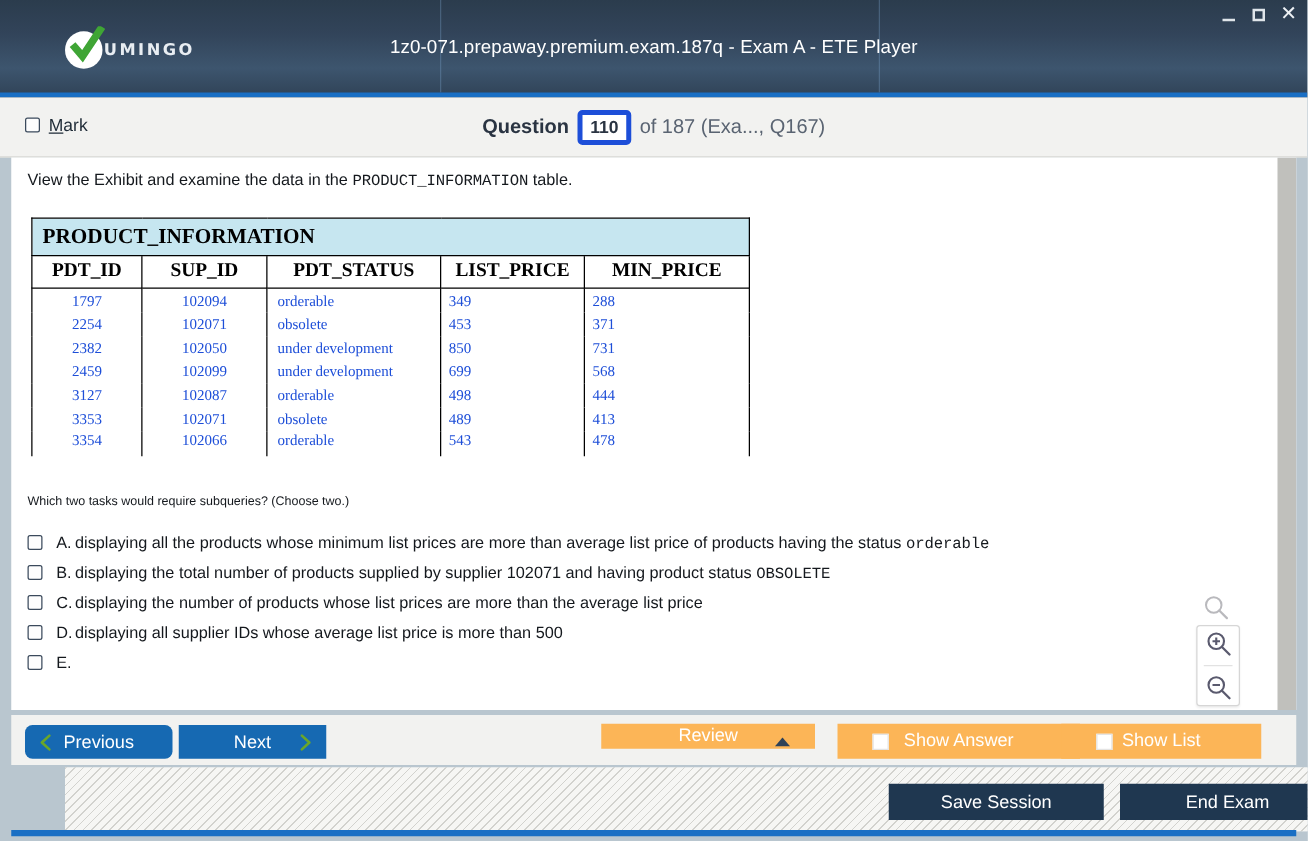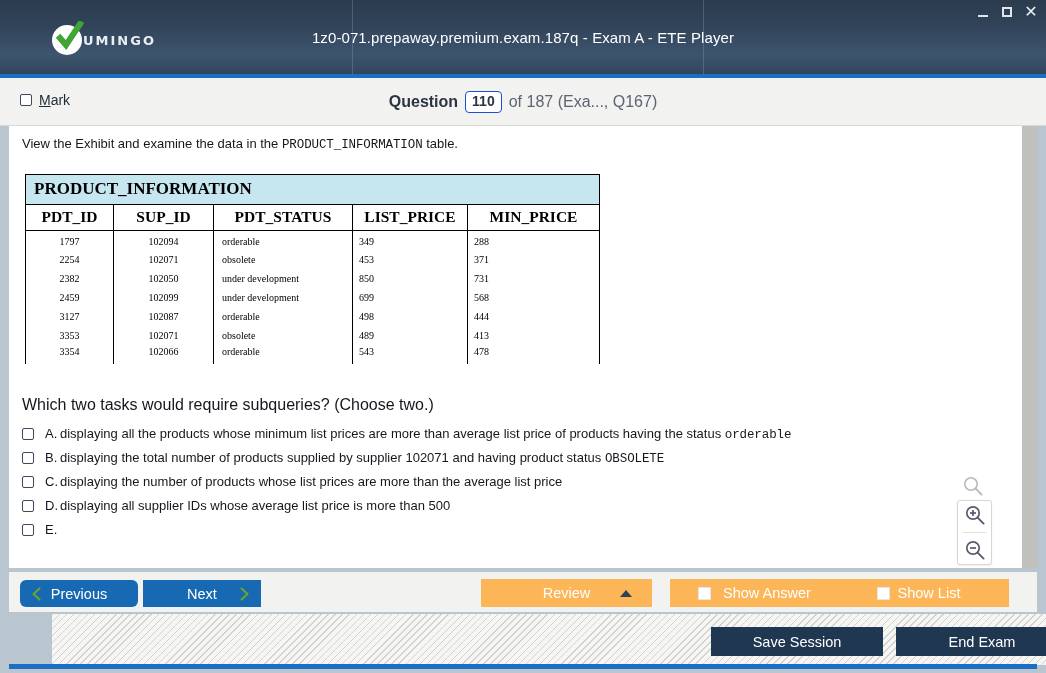--- a/index.html
+++ b/index.html
@@ -80,21 +80,21 @@
   }
   .mark-label { font-size: 14px; color: #1e2a36; }
   .mark-label u { text-decoration: underline; }
   .qinfo {
     position: absolute; left: 0; top: 0; width: 1046px; height: 48px;
     display: flex; align-items: center; justify-content: center; gap: 7px;
     pointer-events: none;
   }
   .qinfo .qlabel { font-size: 16px; font-weight: bold; color: #2a3442; }
   .qnum-box {
-    border: 1px solid #1d4ed8; border-radius: 4px;
+    border: 4px solid #1d4ed8; border-radius: 4px;
     padding: 1px 6px 2px; font-size: 14px; font-weight: bold; color: #2a3442;
     background: #ffffff; line-height: 1.2;
   }
   .qinfo .qof { font-size: 16px; color: #5a6472; }
 
   
   .content {
     position: absolute; left: 9px; top: 126px; width: 1028px; height: 442px;
     background: #ffffff; overflow: hidden;
   }
@@ -120,36 +120,36 @@
   .exhibit td, .exhibit th { border: 1px solid #000000; padding: 0; }
   .exhibit .tbl-title {
     background: #c6e6f0; font-weight: bold; font-size: 17px;
     padding: 4px 8px 5px; text-align: left; color: #000;
   }
   .exhibit thead th.colh {
     font-weight: bold; font-size: 15.5px; padding: 3px 8px 4px;
     text-align: center; color: #000; background: #ffffff;
   }
   .exhibit td.cell {
-    font-size: 10px; padding: 0 8px; height: 19px; color: #000000;
+    font-size: 12px; padding: 0 8px; height: 19px; color: #1d4ed8;
     border-top: none; border-bottom: none;
   }
   .exhibit tr.firstdata td.cell { padding-top: 3px; }
   .exhibit tr.lastdata td.cell { padding-bottom: 5px; }
   .c-pdtid   { width: 88px;  text-align: center; }
   .c-supid   { width: 100px; text-align: center; }
   .c-status  { width: 139px; text-align: left; }
   .c-list    { width: 115px; text-align: left; }
   .c-min     { width: 132px; text-align: left; }
   .exhibit td.cell.c-list, .exhibit td.cell.c-min { padding-left: 6px; }
 
   
   .qtext {
     position: absolute; left: 13px; top: 270px;
-    font-size: 16px; color: #14181d;
+    font-size: 10px; color: #14181d;
   }
   .options { position: absolute; left: 13px; top: 296px; width: 960px; }
   .opt {
     display: flex; align-items: flex-start; gap: 0;
     height: 24px; line-height: 24px;
   }
   .opt .cb { margin-top: 6px; width: 12px; height: 12px; }
   .opt .letter {
     width: 26px; text-align: left; padding-left: 11px;
     font-size: 13px; color: #14181d;
@@ -184,21 +184,21 @@
   }
   .btn-blue { background: #1669b2; }
   .btn-prev { left: 11px; top: 8px; width: 118px; height: 27px; border-radius: 6px; }
   .btn-next { left: 134px; top: 8px; width: 118px; height: 27px; }
   .btn-prev .lbl, .btn-next .lbl { font-size: 14.5px; }
   .chev { position: absolute; width: 16px; height: 16px; }
   .btn-prev .chev { left: 9px; top: 6px; }
   .btn-next .chev { right: 9px; top: 6px; }
 
   .btn-orange { background: #fcb557; }
-  .btn-review { left: 472px; top: 7px; width: 171px; height: 28px; }
+  .btn-review { left: 472px; top: 7px; width: 171px; height: 20px; }
   .btn-answer { left: 661px; top: 7px; width: 194px; height: 28px; }
   .btn-list   { left: 840px; top: 7px; width: 160px; height: 28px; }
   .btn-orange .lbl { font-size: 14.5px; color: #ffffff; }
   .tri-up {
     position: absolute; right: 20px; top: 11px;
     width: 0; height: 0;
     border-left: 6px solid transparent; border-right: 6px solid transparent;
     border-bottom: 7px solid #2f4258;
   }
   .wsq {

